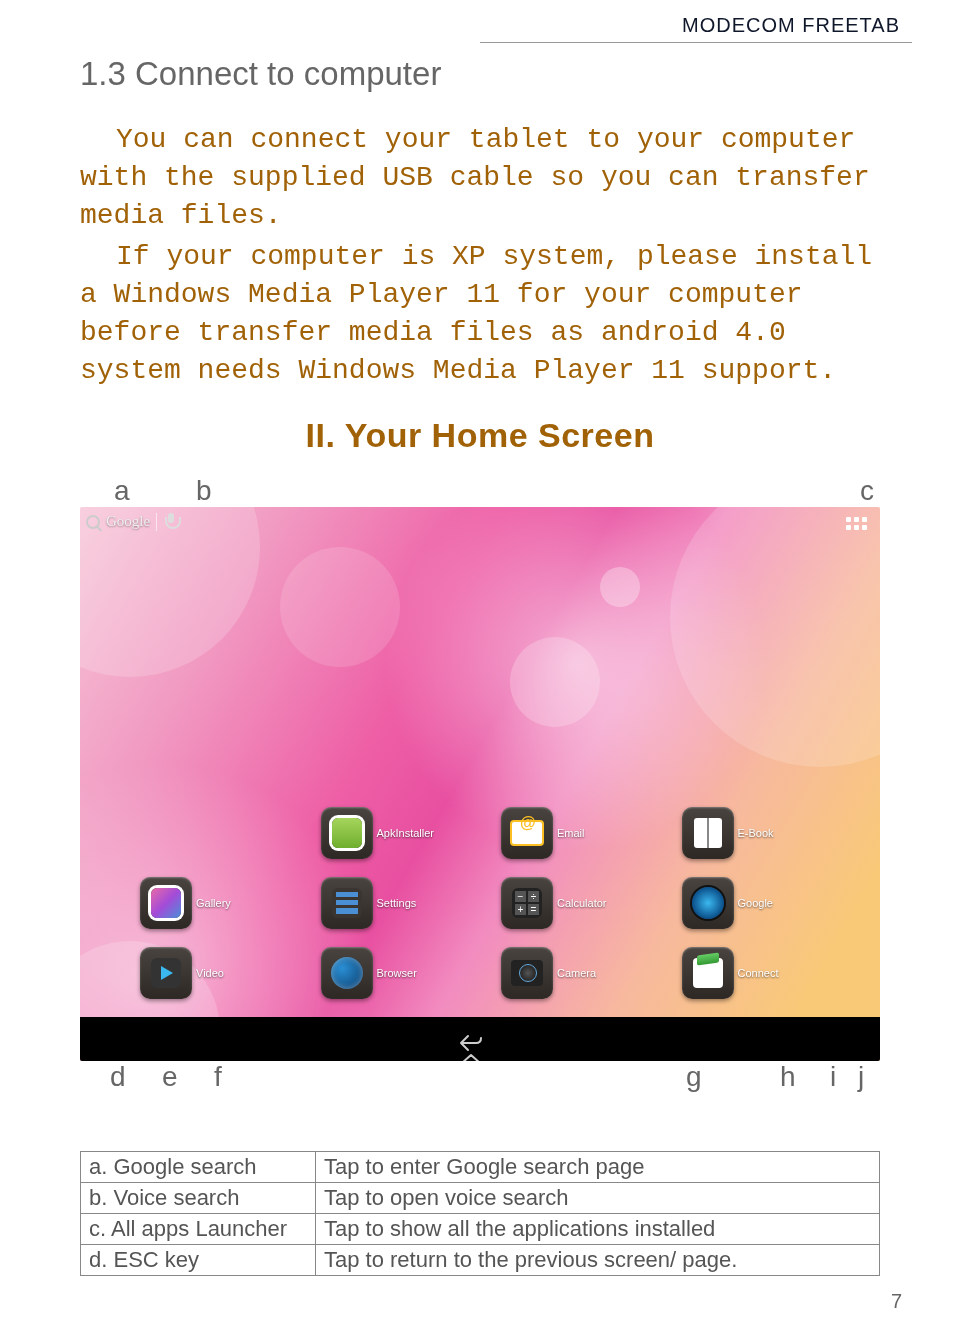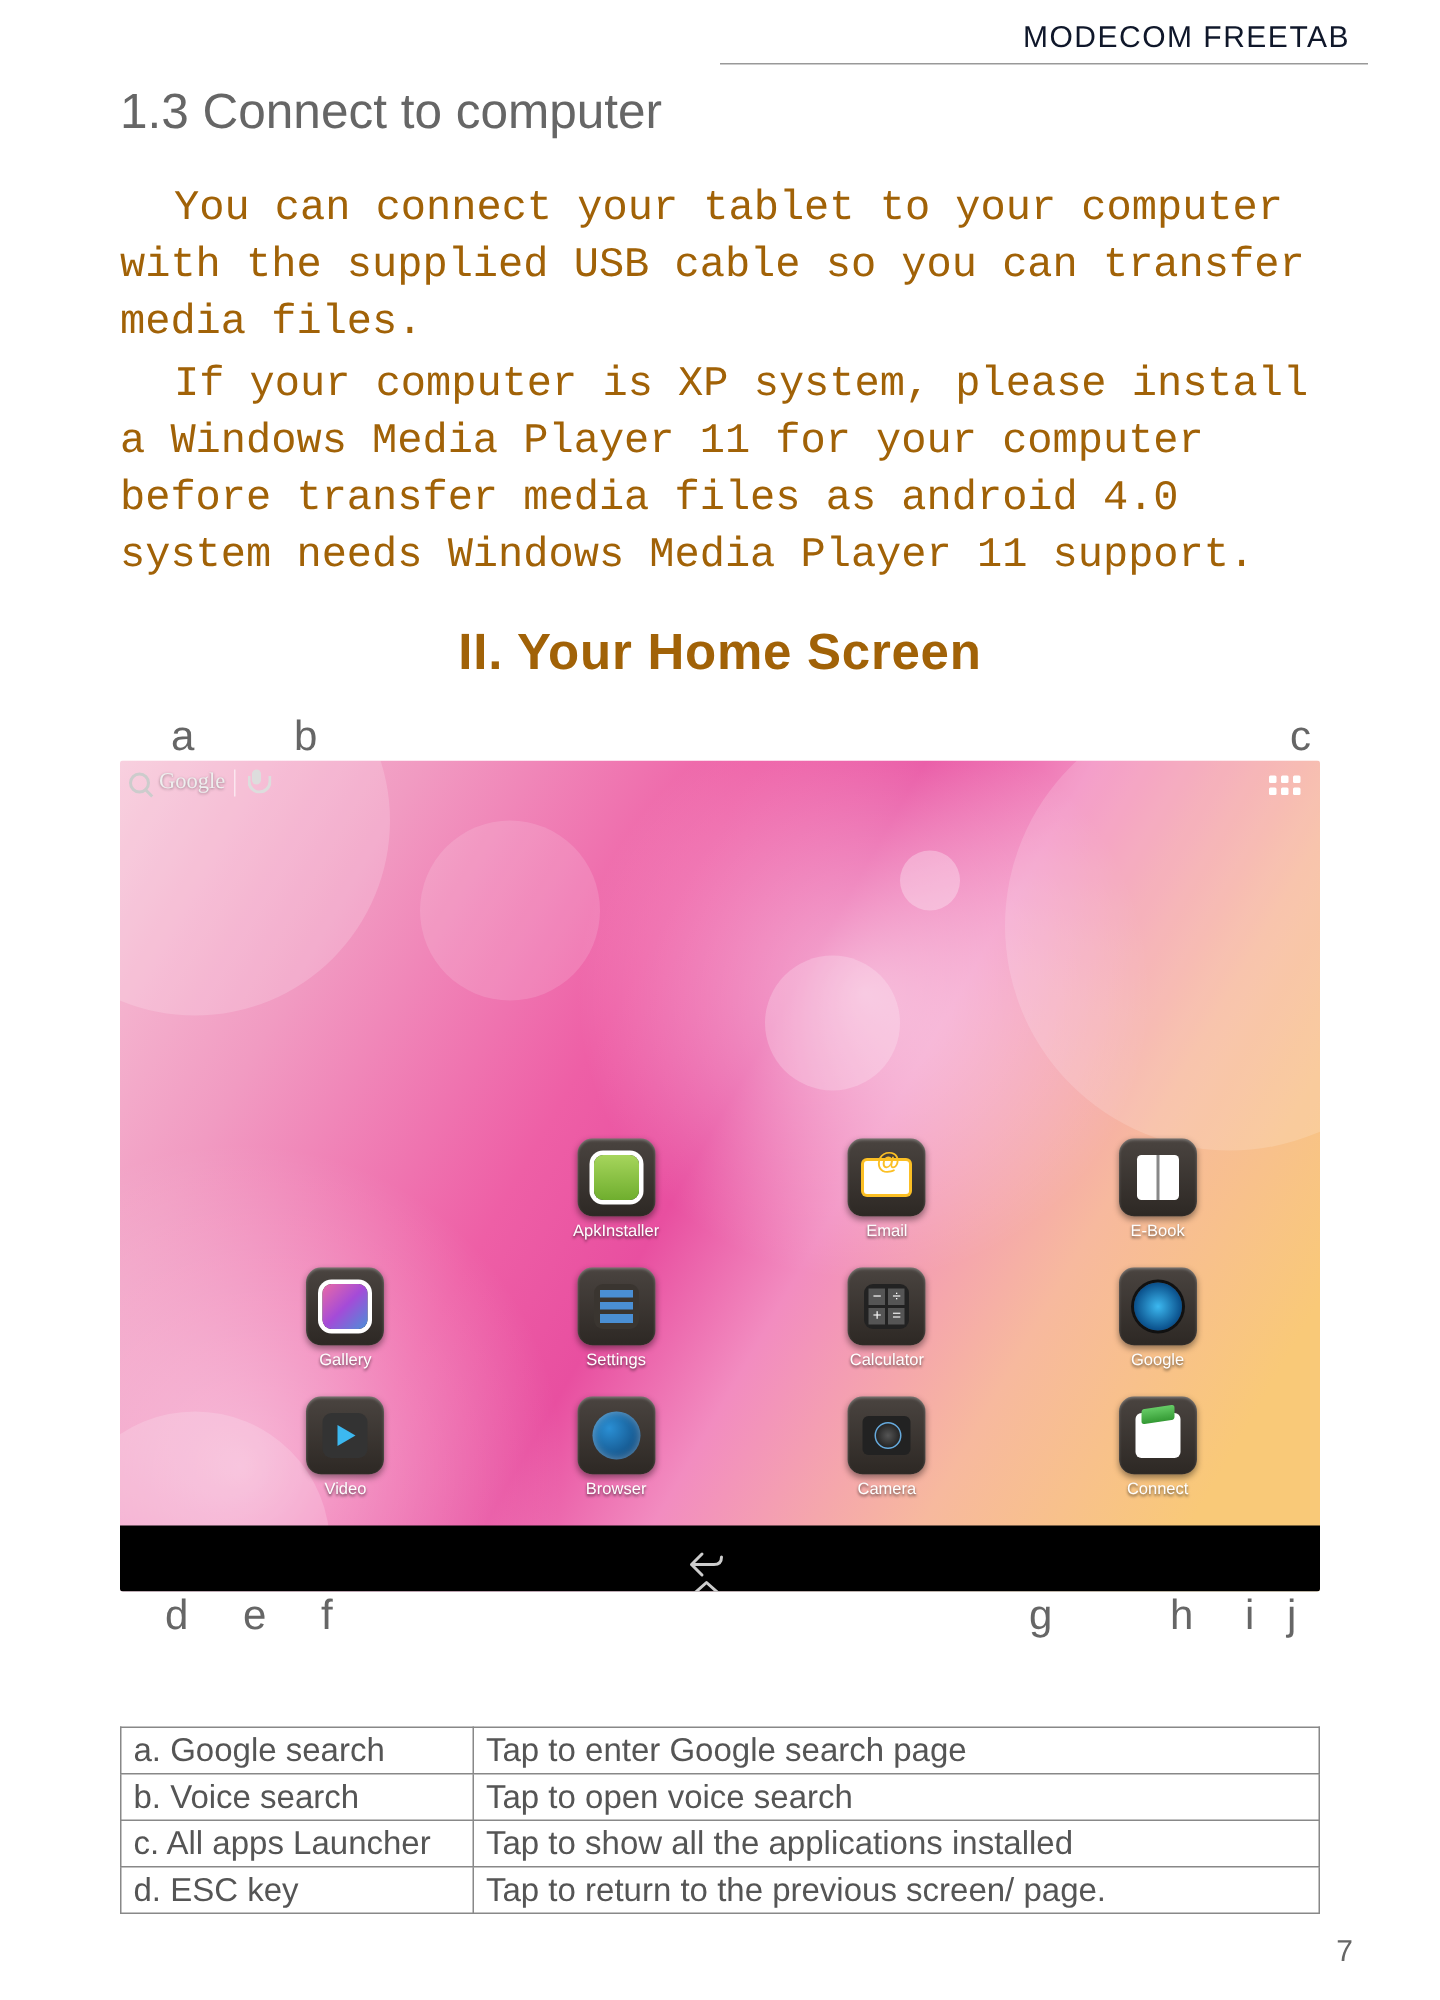--- a/index.html
+++ b/index.html
@@ -95,21 +95,21 @@
 
   .icon-grid {
     position: absolute;
     left: 60px;
     right: 18px;
     bottom: 62px;
     display: grid;
     grid-template-columns: repeat(4, 1fr);
     row-gap: 18px;
   }
-  .app-item { display:flex; flex-direction:column; align-items:center; gap:4px; }
+  .app-item { display:flex; flex-direction:row; align-items:center; gap:4px; }
   .app-item.blank { visibility:hidden; }
   .app-icon {
     width:52px; height:52px; border-radius:10px;
     background:linear-gradient(#4a4440,#2d2824);
     box-shadow: inset 0 1px 2px rgba(255,255,255,0.3), 0 2px 4px rgba(0,0,0,0.4);
     display:flex; align-items:center; justify-content:center;
     position:relative;
   }
   .app-label { font-size:11px; color:#fff; text-shadow:0 1px 2px rgba(0,0,0,0.6); white-space:nowrap; }
   .nav-bar {

